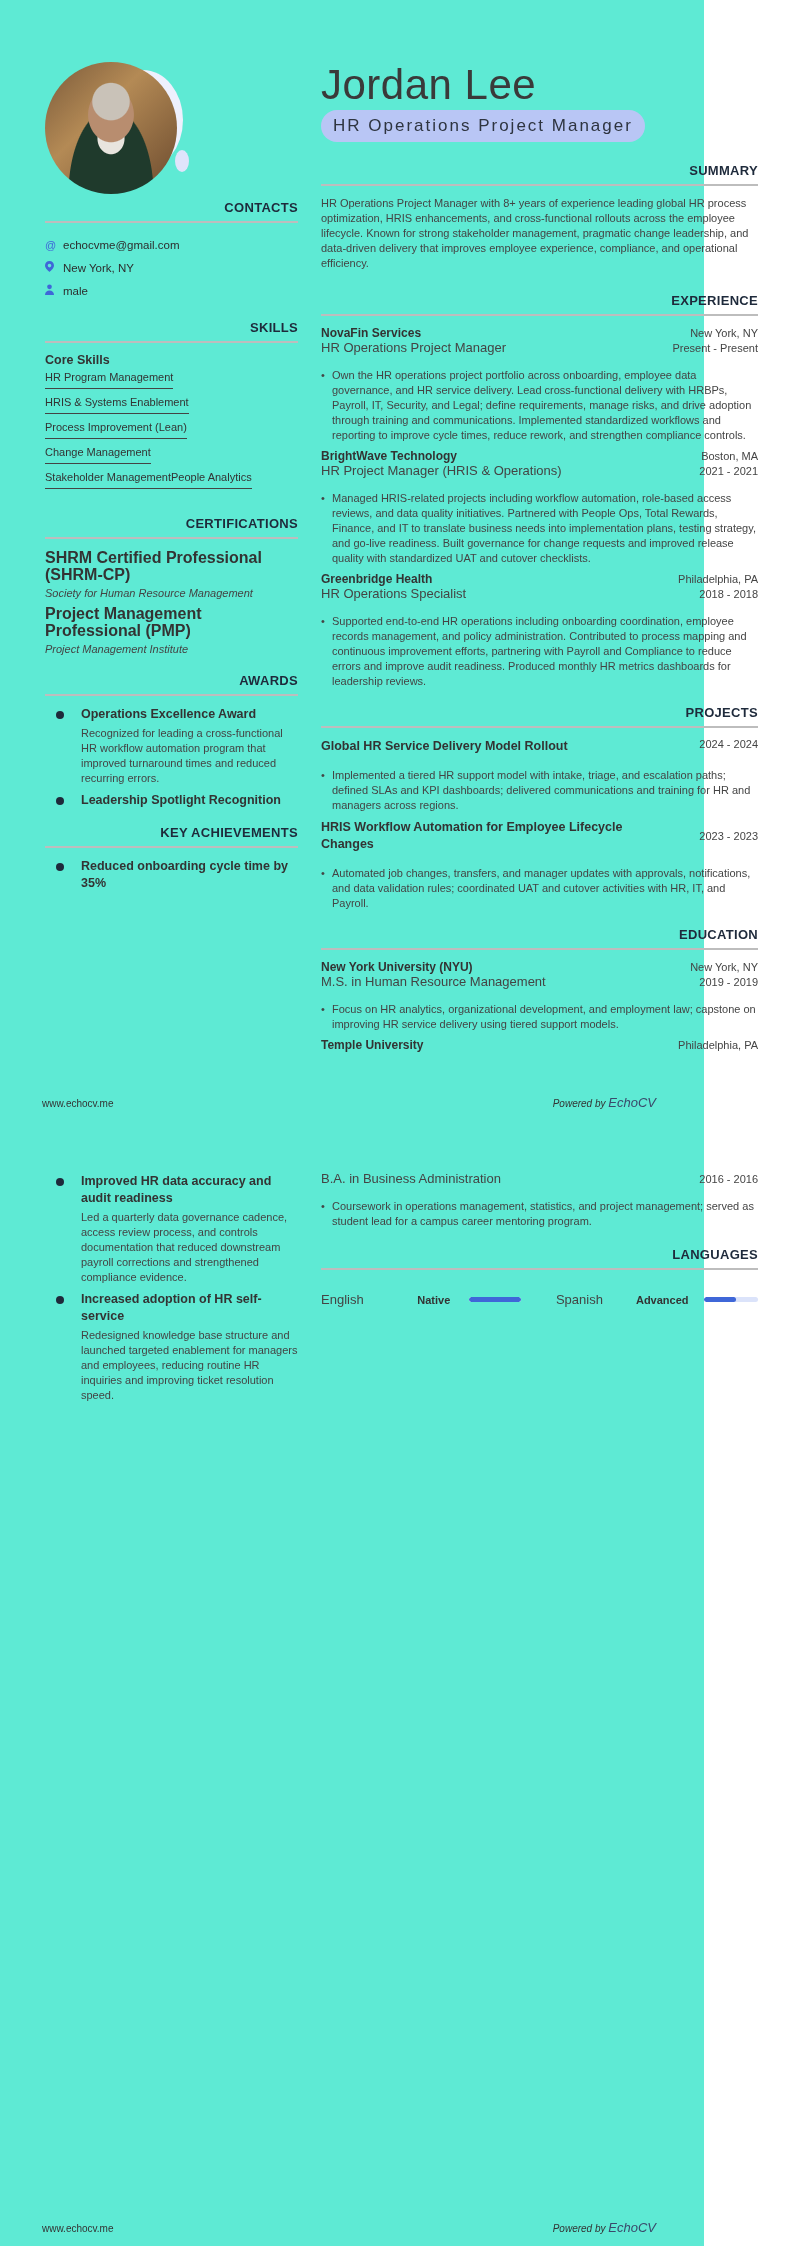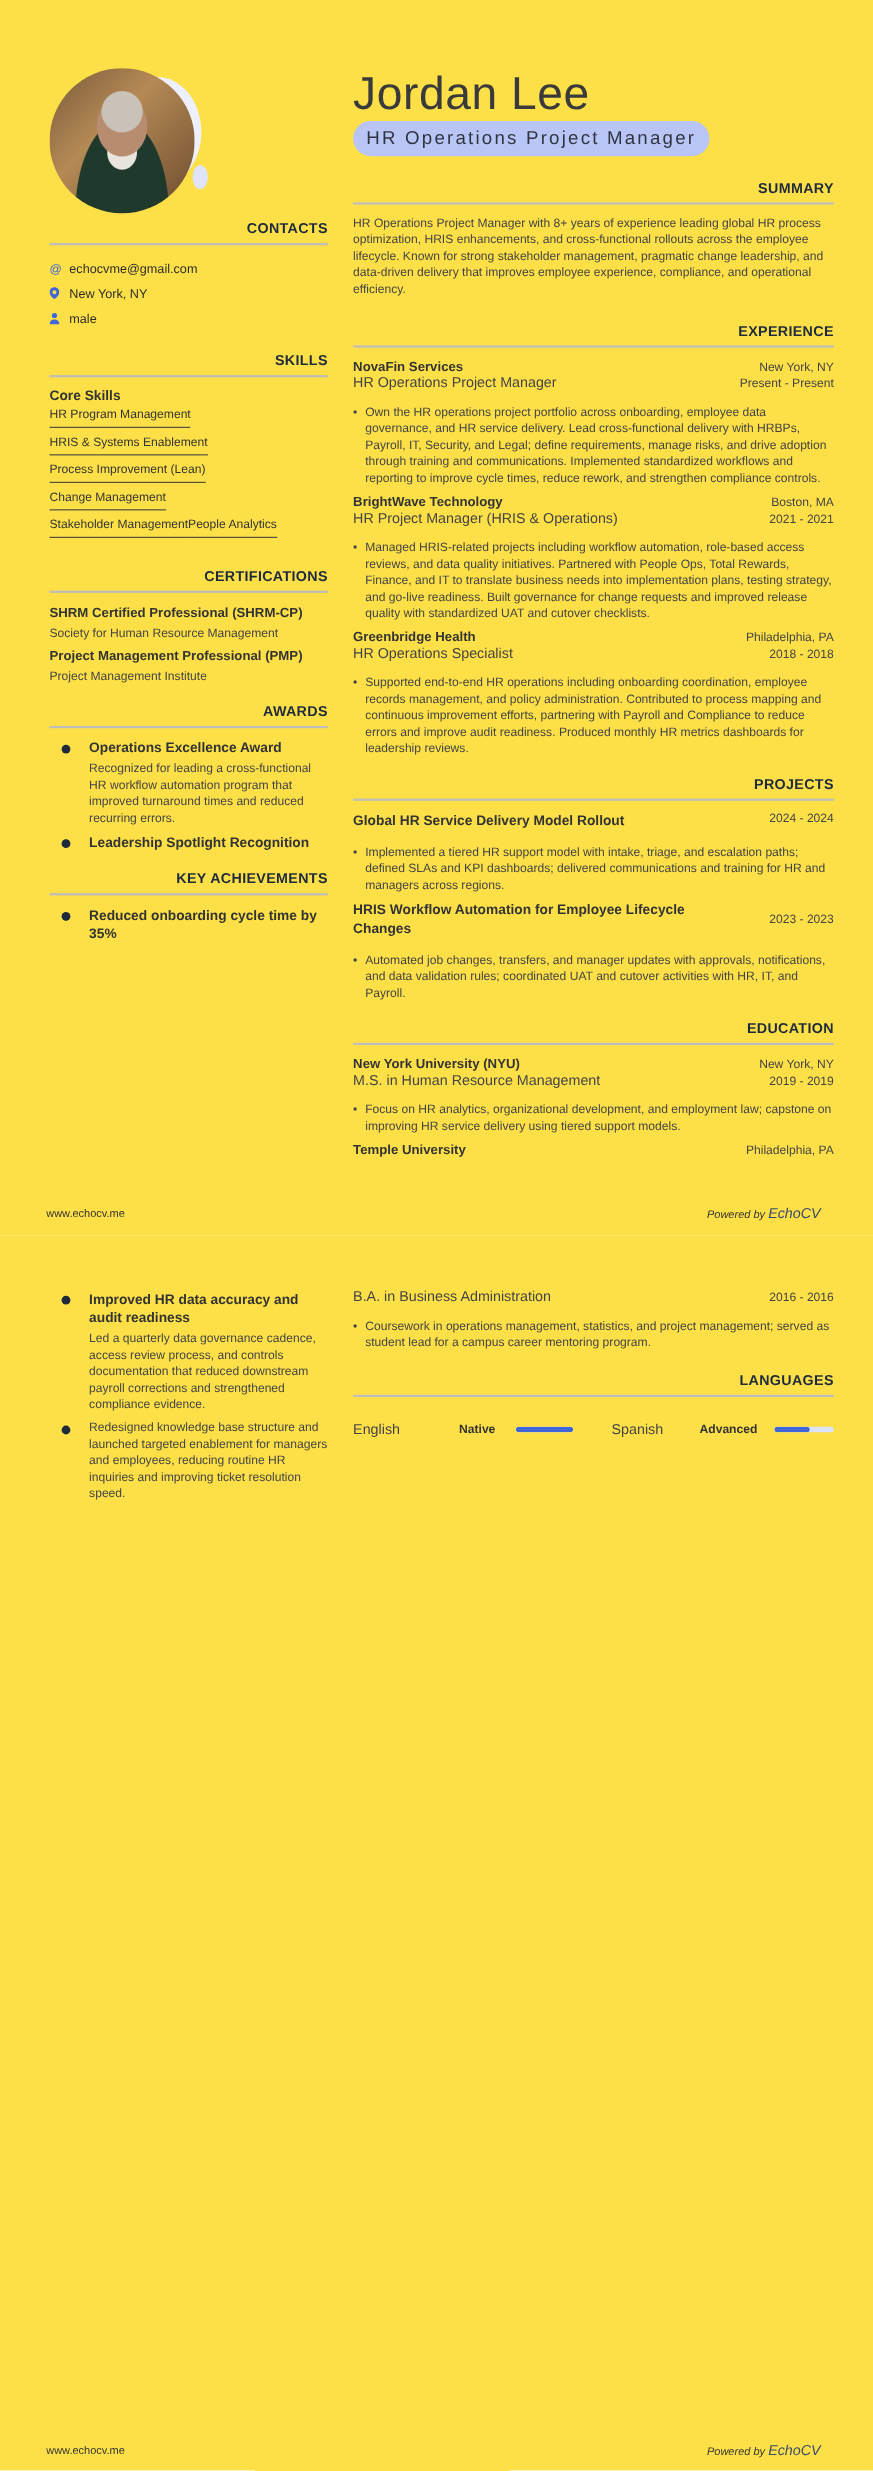--- a/index.html
+++ b/index.html
@@ -1,19 +1,19 @@
 <!DOCTYPE html>
 <html><head>
 <meta charset="utf-8">
 <style>
   * { box-sizing: border-box; margin: 0; padding: 0; }
   html, body { width: 794px; height: 2246px; background: #ffffff; }
   body { position: relative; font-family: "Liberation Sans", "DejaVu Sans", sans-serif; color: #2d2d2d; overflow: hidden; }
 
-  .page { position: absolute; left: 0; width: 794px; background: #fde047; }
+  .page { position: absolute; left: 0; width: 704px; background: #5eead4; }
   .page1 { top: 0; height: 1123px; }
   .page2 { top: 1123px; height: 1123px; }
 
   .col-left { position: absolute; left: 45px; width: 253px; }
   .col-right { position: absolute; left: 321px; width: 437px; }
 
   
   .photo-wrap { position: absolute; left: 45px; top: 62px; width: 140px; height: 140px; }
   .photo-deco { position: absolute; left: 58px; top: 8px; width: 80px; height: 100px; border-radius: 50%; background: #eef0fd; }
   .photo-deco2 { position: absolute; left: 130px; top: 88px; width: 14px; height: 22px; border-radius: 50%; background: #dfe4fb; }
@@ -31,22 +31,22 @@
 
   .section-h { font-size: 13px; font-weight: 700; color: #1e2a3b; letter-spacing: 0.3px; padding-bottom: 6px; border-bottom: 2px solid #bdbdbd; margin-bottom: 10px; text-align: right; }
 
   .contact { display: flex; align-items: center; font-size: 11.5px; color: #2d2d2d; height: 23px; }
   .contact .ic { width: 18px; color: #3f67d8; font-size: 11px; display: inline-block; text-align: left; }
 
   .sub-h { font-size: 12.5px; font-weight: 700; color: #333; margin-bottom: 4px; }
   .skills { display: flex; flex-wrap: wrap; }
   .skill { font-size: 11px; color: #333; padding-bottom: 5px; border-bottom: 1.5px solid #444; margin-bottom: 7px; }
 
-  .cert-t { font-size: 12px; font-weight: 700; color: #333; line-height: 17px; }
-  .cert-s { font-size: 11px; color: #444; margin: 4px 0 6px; }
+  .cert-t { font-size: 16px; font-weight: 700; color: #333; line-height: 17px; }
+  .cert-s { font-size: 11px; color: #444; margin: 4px 0 6px; font-style: italic; }
 
   .bl-item { position: relative; padding-left: 36px; margin-bottom: 6px; }
   .bl-item .dot { position: absolute; left: 11px; top: 5px; width: 8px; height: 8px; border-radius: 50%; background: #1e2a3b; }
   .bl-t { font-size: 12.5px; font-weight: 700; color: #333; line-height: 17px; }
   .bl-d { font-size: 11px; color: #444; line-height: 15px; margin-top: 3px; }
 
   .summary { font-size: 11px; line-height: 15px; color: #444; }
 
   .row { display: flex; justify-content: space-between; align-items: baseline; }
   .org { font-size: 12px; font-weight: 700; color: #333; }
@@ -254,20 +254,21 @@
 <div class="page page2">
 
   <div class="col-left" style="top:50px;">
     <div class="bl-item">
       <span class="dot"></span>
       <div class="bl-t">Improved HR data accuracy and audit readiness</div>
       <div class="bl-d">Led a quarterly data governance cadence, access review process, and controls documentation that reduced downstream payroll corrections and strengthened compliance evidence.</div>
     </div>
     <div class="bl-item">
       <span class="dot"></span>
+      <div class="bl-t">Increased adoption of HR self-service</div>
       <div class="bl-d">Redesigned knowledge base structure and launched targeted enablement for managers and employees, reducing routine HR inquiries and improving ticket resolution speed.</div>
     </div>
   </div>
 
   <div class="col-right" style="top:48px;">
     <div class="entry">
       <div class="row">
           <span class="role">B.A. in Business Administration</span>
           <span class="dates">2016 - 2016</span>
         </div>

